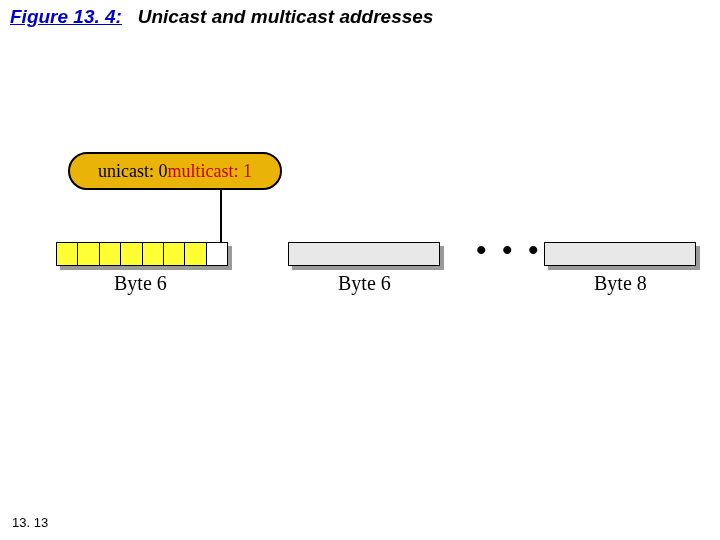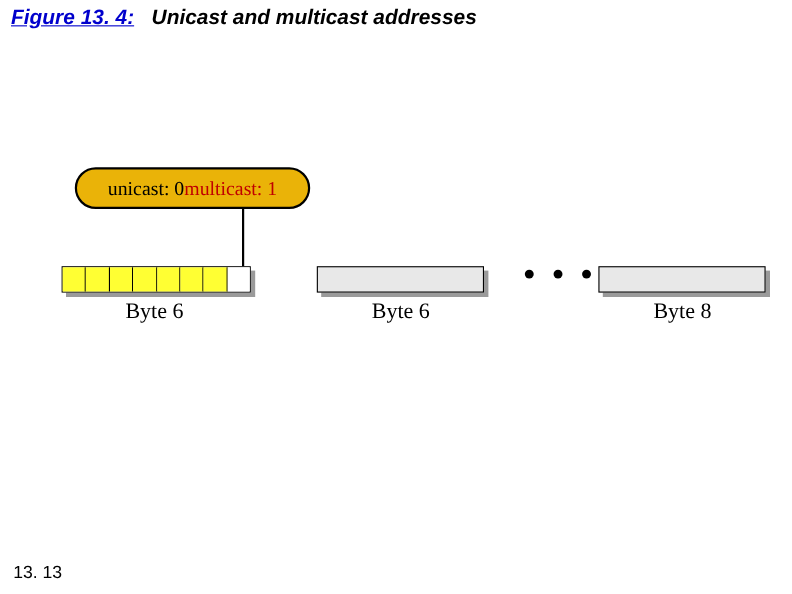--- a/index.html
+++ b/index.html
@@ -18,21 +18,21 @@
 .cell:nth-child(8){background:#fff;border-right:none}
 .shadow2{position:absolute;top:246px;left:292px;width:152px;height:24px;background:#9a9a9a}
 .byte2{position:absolute;top:242px;left:288px;width:152px;height:24px;background:#e8e8e8;border:1.5px solid #000}
 .shadow6{position:absolute;top:246px;left:548px;width:152px;height:24px;background:#9a9a9a}
 .byte6{position:absolute;top:242px;left:544px;width:152px;height:24px;background:#e8e8e8;border:1.5px solid #000}
 .dots{position:absolute;top:233px;left:476px;font-family:"Times New Roman",serif;font-size:30px;font-weight:bold;letter-spacing:4px}
 .lbl{position:absolute;top:272px;font-family:"Times New Roman",serif;font-size:20px}
 .l1{left:114px}
 .l2{left:338px}
 .l6{left:594px}
-.pageno{position:absolute;left:12px;bottom:10px;font-size:16px}
+.pageno{position:absolute;left:12px;bottom:10px;font-size:13px}
 </style>
 </head>
 <body>
 
 <div class="title">
   <span class="fignum">Figure 13. 4:</span>
   <span>&nbsp;</span>
   <span class="capt">Unicast and multicast addresses</span>
 </div>
 

